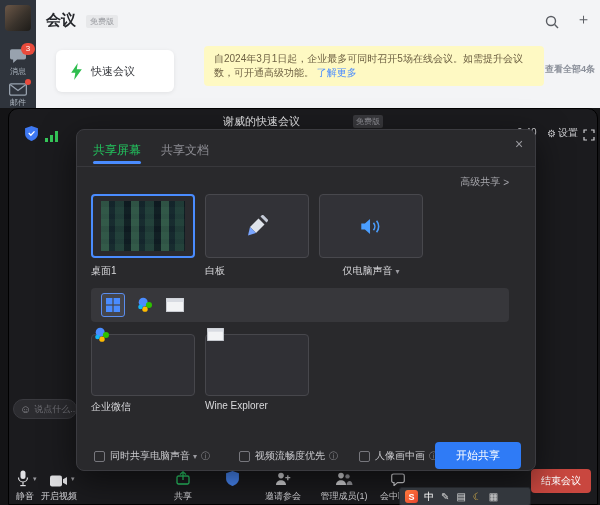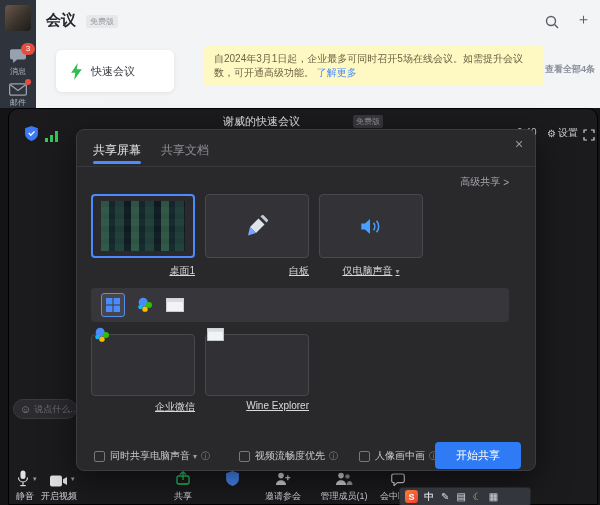--- a/index.html
+++ b/index.html
@@ -38,29 +38,29 @@
   .chat-pill{left:4px;top:290px;width:64px;height:20px;background:#2c2c30;border:1px solid #3a3a3f;
     border-radius:11px;box-sizing:border-box;}
   .chat-ph{font-size:9px;color:#707076;margin-left:3px;}
   .tb-label{font-size:9px;color:#d4d4d8;text-align:center;}
   .end-btn{background:#c9473f;color:#fff;font-size:10px;border-radius:4px;}
 
   
   .dialog{left:67px;top:20px;width:460px;height:342px;background:#29292c;border:1px solid #3b3b40;
     border-radius:8px;box-sizing:border-box;box-shadow:0 10px 34px rgba(0,0,0,.55);}
   .tab{font-size:12px;}
-  .tab.on{color:#e5e5e5;}
+  .tab.on{color:#22c55e;}
   .tab.off{color:#8e8e94;}
   .tab-line{background:#4a8cff;height:3px;border-radius:2px;}
   .dlg-divider{background:#38383c;height:1px;}
   .close-x{font-size:14px;color:#9a9a9f;}
   .adv{font-size:10px;color:#a5a5ab;}
   .tile{width:104px;height:64px;background:#323237;border:1px solid #48484d;border-radius:4px;box-sizing:border-box;}
   .tile.sel{border:2px solid #4a8cff;background:#2a2a2e;}
-  .tile-label{width:104px;text-align:right;font-size:10px;color:#d9d9dc;text-decoration:underline;}
+  .tile-label{width:104px;text-align:left;font-size:10px;color:#d9d9dc;}
   .mosaic{background:
     repeating-linear-gradient(90deg, rgba(52,92,74,.85) 0 8px, rgba(20,38,44,.85) 8px 14px,
       rgba(34,64,58,.85) 14px 23px, rgba(14,26,32,.85) 23px 30px),
     repeating-linear-gradient(0deg, #2c4f41 0 7px, #17292f 7px 12px, #23413c 12px 19px, #101c22 19px 25px);}
   .strip{background:#37373b;border-radius:4px;}
   .strip-sel{border:1px solid #5a8dee;background:#45454b;border-radius:3px;box-sizing:border-box;}
   .app-tile{width:104px;height:62px;background:#303035;border:1px solid #47474c;border-radius:4px;box-sizing:border-box;}
   .cb{width:11px;height:11px;border:1px solid #77777d;border-radius:2px;box-sizing:border-box;background:transparent;}
   .opt-label{font-size:10px;color:#c9c9cd;}
   .glyph-dim{font-size:9px;color:#85858a;}
@@ -209,20 +209,21 @@
     </div>
 
     <div class="abs tb-label" style="left:-4px;top:381px;width:40px;">静音</div>
     <div class="abs tb-label" style="left:27px;top:381px;width:46px;">开启视频</div>
     <div class="abs tb-label" style="left:156px;top:381px;width:36px;">共享</div>
     <div class="abs tb-label" style="left:205px;top:381px;width:36px;margin-top:47px;">安全</div>
     <div class="abs tb-label" style="left:250px;top:381px;width:48px;">邀请参会</div>
     <div class="abs tb-label" style="left:302px;top:381px;width:66px;">管理成员(1)</div>
     <div class="abs tb-label" style="left:365px;top:381px;width:48px;">会中聊天</div>
 
+    <div class="abs ctr end-btn" style="left:522px;top:360px;width:60px;height:24px;">结束会议</div>
 
     <div class="abs dialog">
 
       <span class="abs tab on" style="left:16px;top:12px;">共享屏幕</span>
       <span class="abs tab off" style="left:84px;top:12px;">共享文档</span>
       <div class="abs tab-line" style="left:16px;top:31px;width:48px;"></div>
       <div class="abs dlg-divider" style="left:0;top:36px;width:458px;"></div>
       <span class="abs close-x" style="left:438px;top:6px;">×</span>
 
       <div class="abs flex" style="left:330px;top:45px;width:102px;justify-content:flex-end;">

